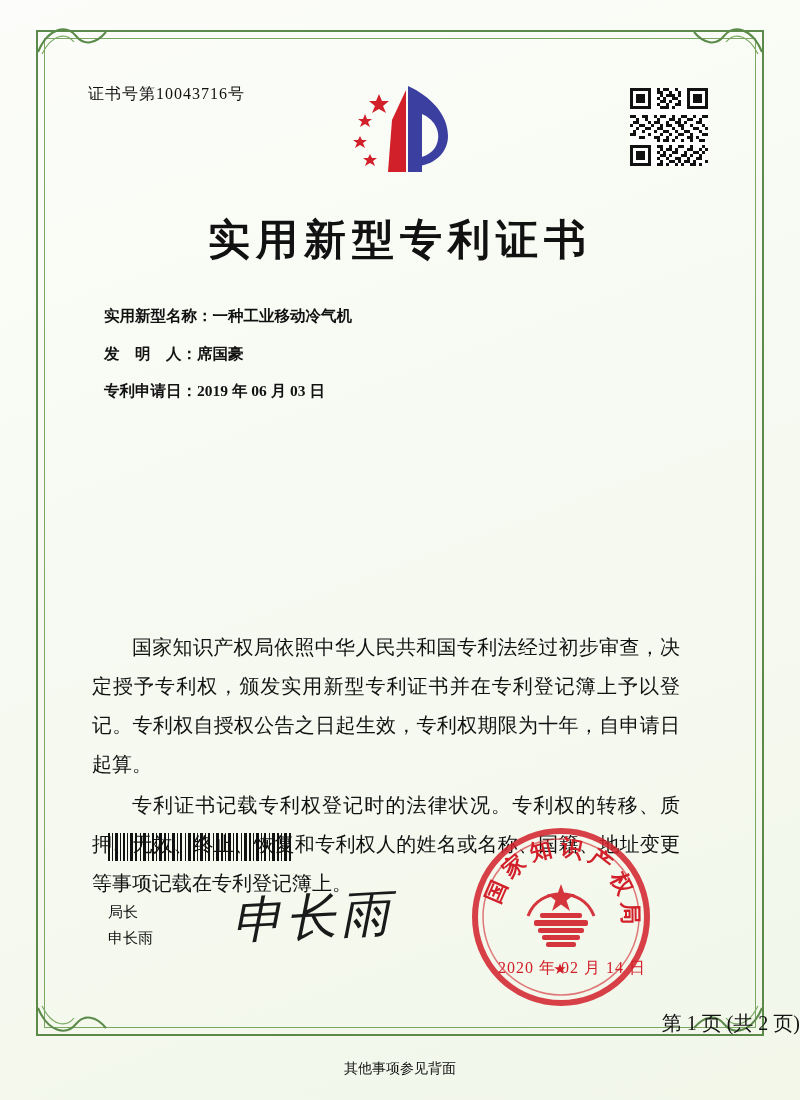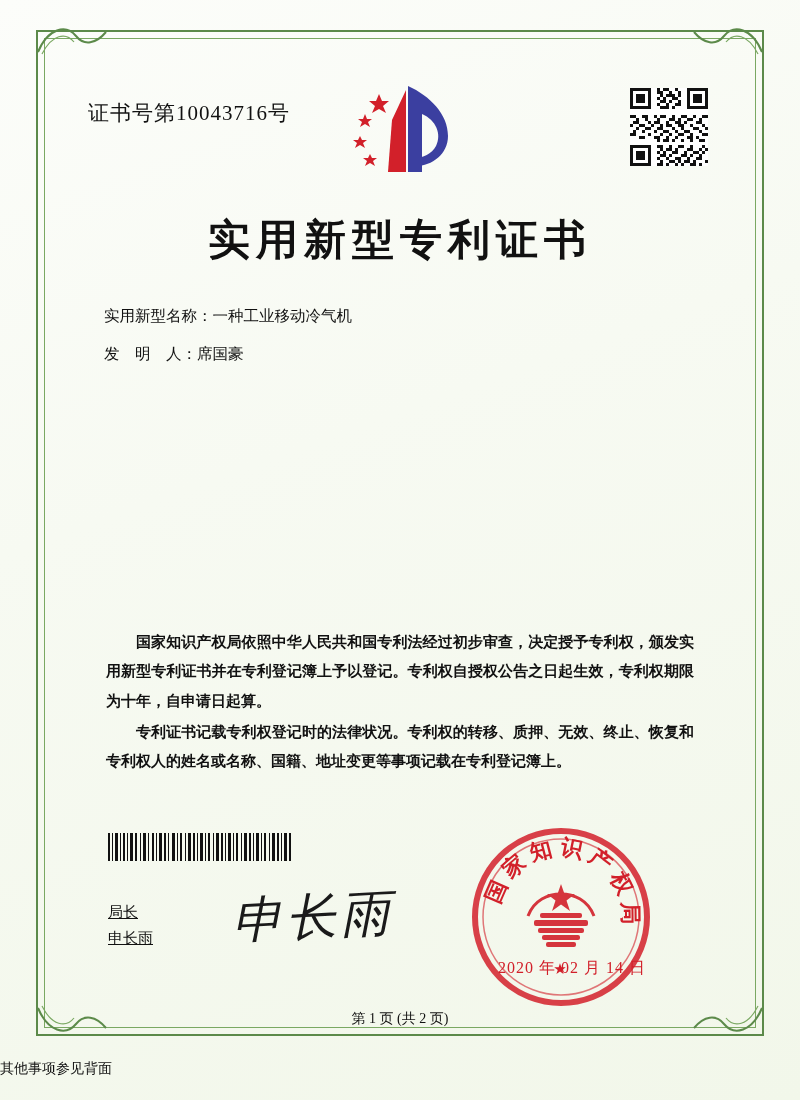--- a/index.html
+++ b/index.html
@@ -45,22 +45,22 @@
   }
   .corner svg { display:block; }
   .c-tl { left: 36px;  top: 22px; }
   .c-tr { left: 690px; top: 22px; transform: scaleX(-1); }
   .c-bl { left: 36px;  top: 1004px; transform: scaleY(-1); }
   .c-br { left: 690px; top: 1004px; transform: scale(-1,-1); }
 
   
   .cert-no {
     position: absolute;
-    left: 88px; top: 99px;
-    font-size: 21px;
+    left: 88px; top: 84px;
+    font-size: 16px;
     letter-spacing: 1px;
     color: #111;
   }
 
   .logo {
     position: absolute;
     left: 348px; top: 80px;
     width: 110px; height: 100px;
   }
 
@@ -86,57 +86,56 @@
     position: absolute;
     left: 104px; top: 308px;
     width: 600px;
   }
   .field-row {
     font-size: 15.5px;
     line-height: 1.0;
     margin-bottom: 22px;
     white-space: nowrap;
     color: #111;
+    font-weight: bold;
   }
   .f-label {
     display: inline-block;
   }
   .f-value {
     display: inline-block;
   }
   .inline-gap { display:inline-block; width: 54px; }
 
   
   .paras {
     position: absolute;
-    left: 106px; top: 628px;
+    left: 92px; top: 628px;
     width: 588px;
-    font-size: 15px;
+    font-size: 20px;
     line-height: 1.95;
     text-align: justify;
     color: #111;
-    font-weight: bold;
   }
   .paras p { margin: 0 0 2px 0; text-indent: 2em; }
 
   
   .barcode {
     position: absolute;
     left: 108px; top: 833px;
     width: 184px; height: 28px;
   }
 
   
   .sig-label {
     position: absolute;
     left: 108px; top: 900px;
     font-size: 15px;
     line-height: 1.7;
     color: #111;
-    text-decoration: underline;
   }
   .sig-script {
     position: absolute;
     left: 232px; top: 884px;
     font-size: 50px;
     font-family: "DejaVu Serif", serif;
     font-style: italic;
     color: #1a1a1a;
     letter-spacing: 4px;
     transform: rotate(-3deg);
@@ -152,27 +151,28 @@
     position: absolute;
     left: 498px; top: 958px;
     font-size: 16px;
     color: #d2202a;
     letter-spacing: 1px;
   }
 
   .page-num {
     position: absolute;
     left: 0; right: 0; top: 1010px;
+    text-align: right;
+    font-size: 20px;
+    color: #111;
+  }
+  .footer-note {
+    position: absolute;
+    left: 0; right: 0; top: 1060px;
     text-align: center;
-    font-size: 14px;
-    color: #111;
-  }
-  .footer-note {
-    position: absolute;
-    left: 0; right: 0; top: 1060px;
     font-size: 14px;
     color: #111;
   }
 </style>
 </head>
 <body>
 
 <div class="page">
 
   <div class="border-outer"></div>
@@ -358,20 +358,23 @@
 
   <div class="title">实用新型专利证书</div>
 
   <div class="fields">
     <div class="field-row">
       <span class="f-label">实用新型名称：</span><span class="f-value">一种工业移动冷气机</span>
     </div>
     <div class="field-row">
       <span class="f-label">发　明　人：</span><span class="f-value">席国豪</span>
     </div>
+    <div class="field-row">
+      <span class="f-label">专利申请日：</span><span class="f-value">2019 年 06 月 03 日</span>
+    </div>
   </div>
 
   <div class="paras">
     <p>国家知识产权局依照中华人民共和国专利法经过初步审查，决定授予专利权，颁发实用新型专利证书并在专利登记簿上予以登记。专利权自授权公告之日起生效，专利权期限为十年，自申请日起算。</p>
     <p>专利证书记载专利权登记时的法律状况。专利权的转移、质押、无效、终止、恢复和专利权人的姓名或名称、国籍、地址变更等事项记载在专利登记簿上。</p>
   </div>
 
   <div class="barcode">
     <svg width="184" height="28" viewBox="0 0 184 28" shape-rendering="crispEdges">
       <g fill="#111">

